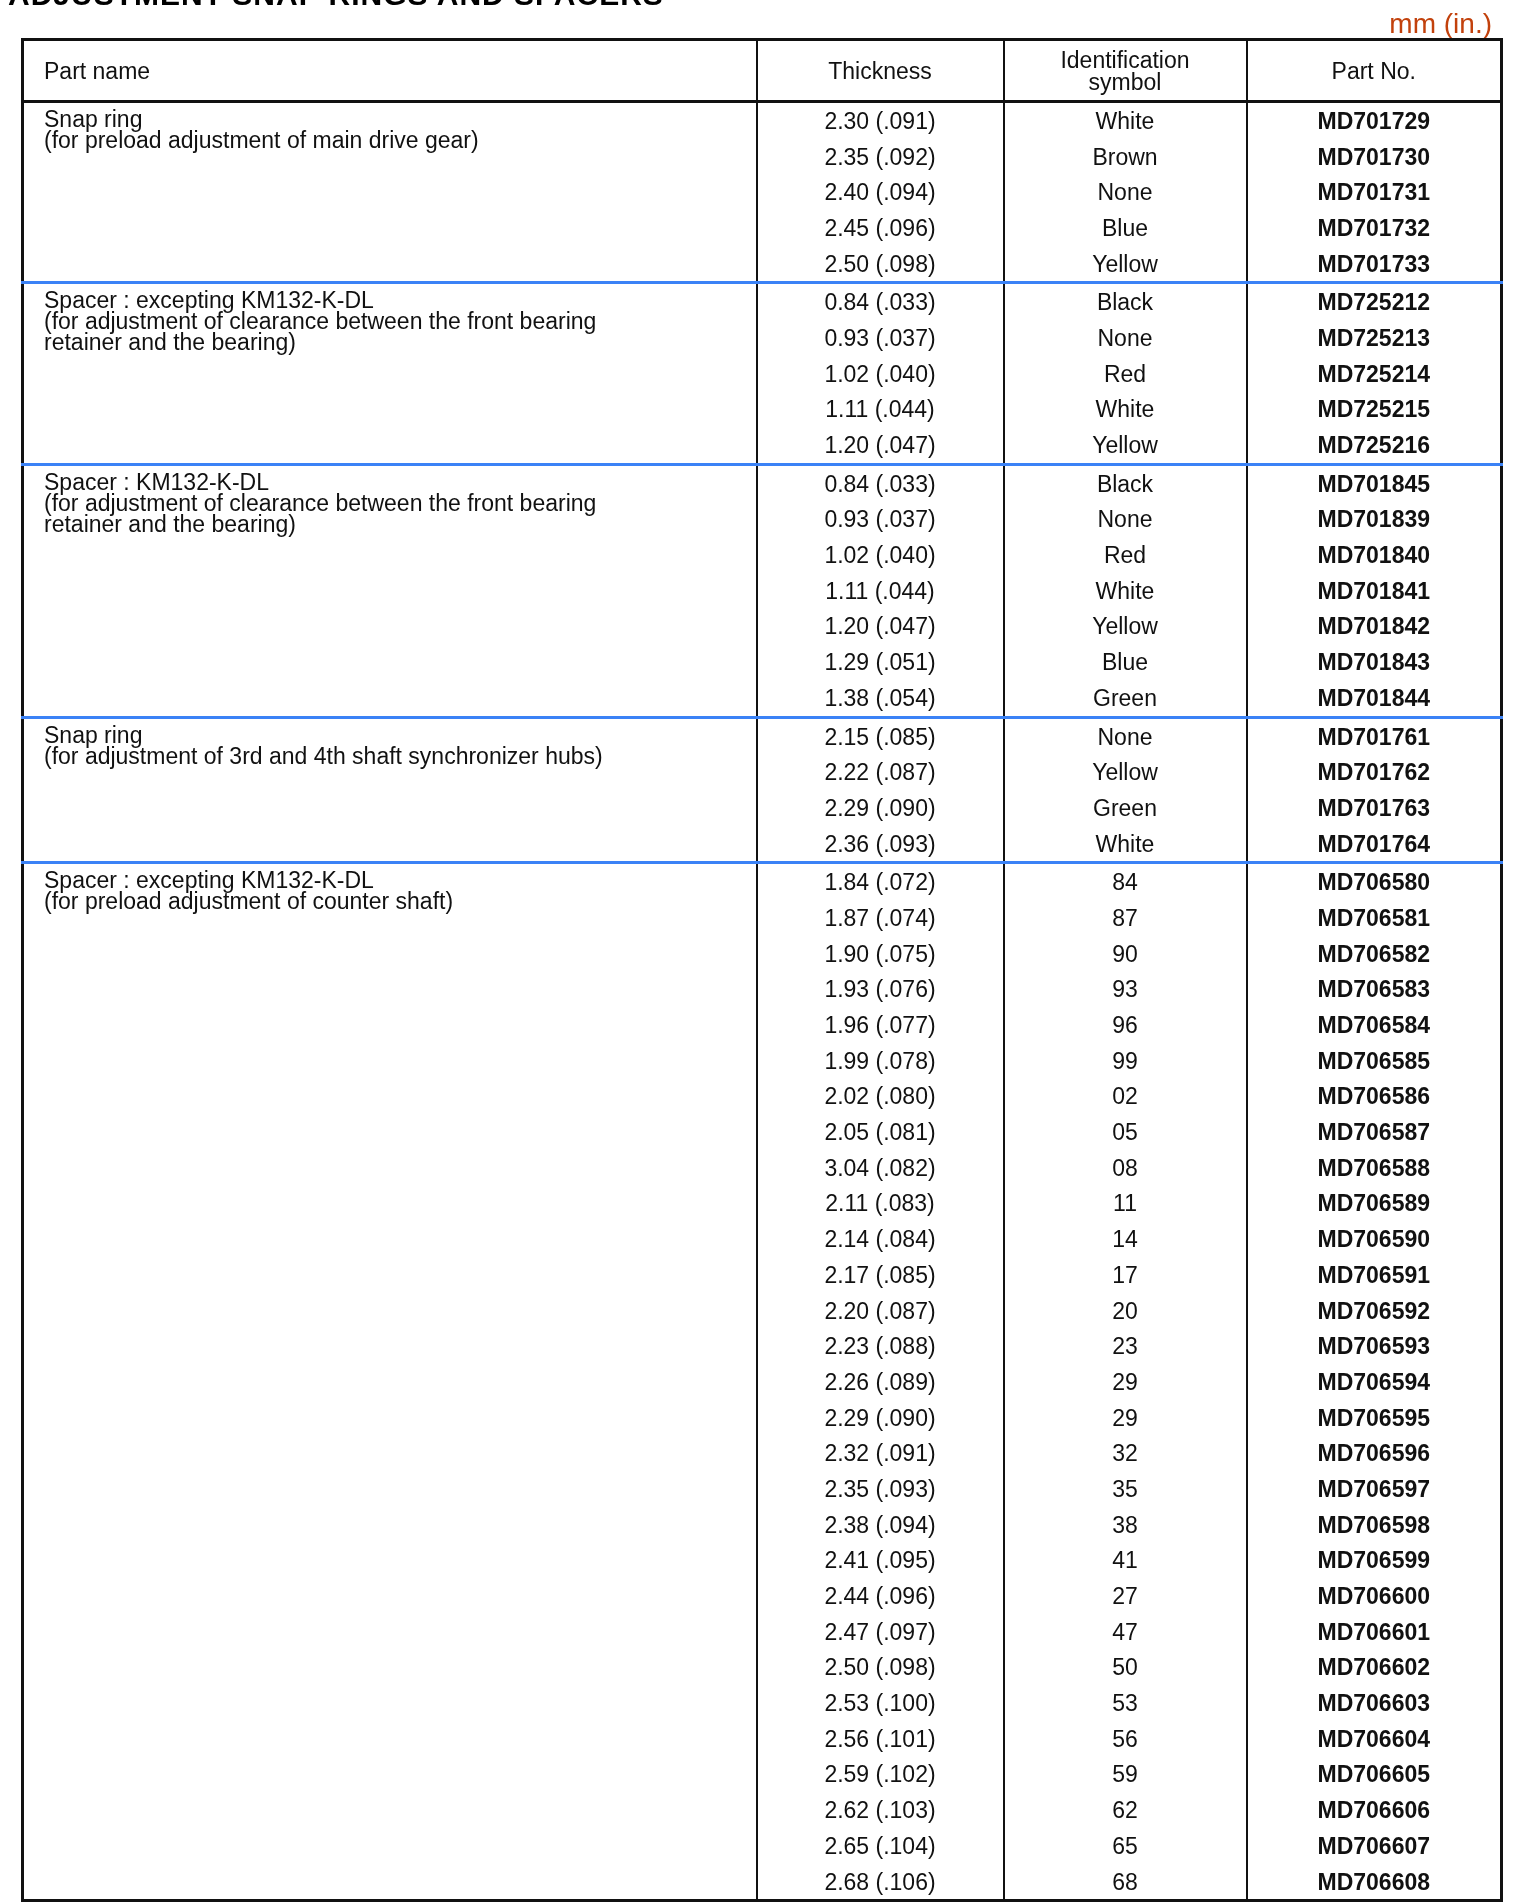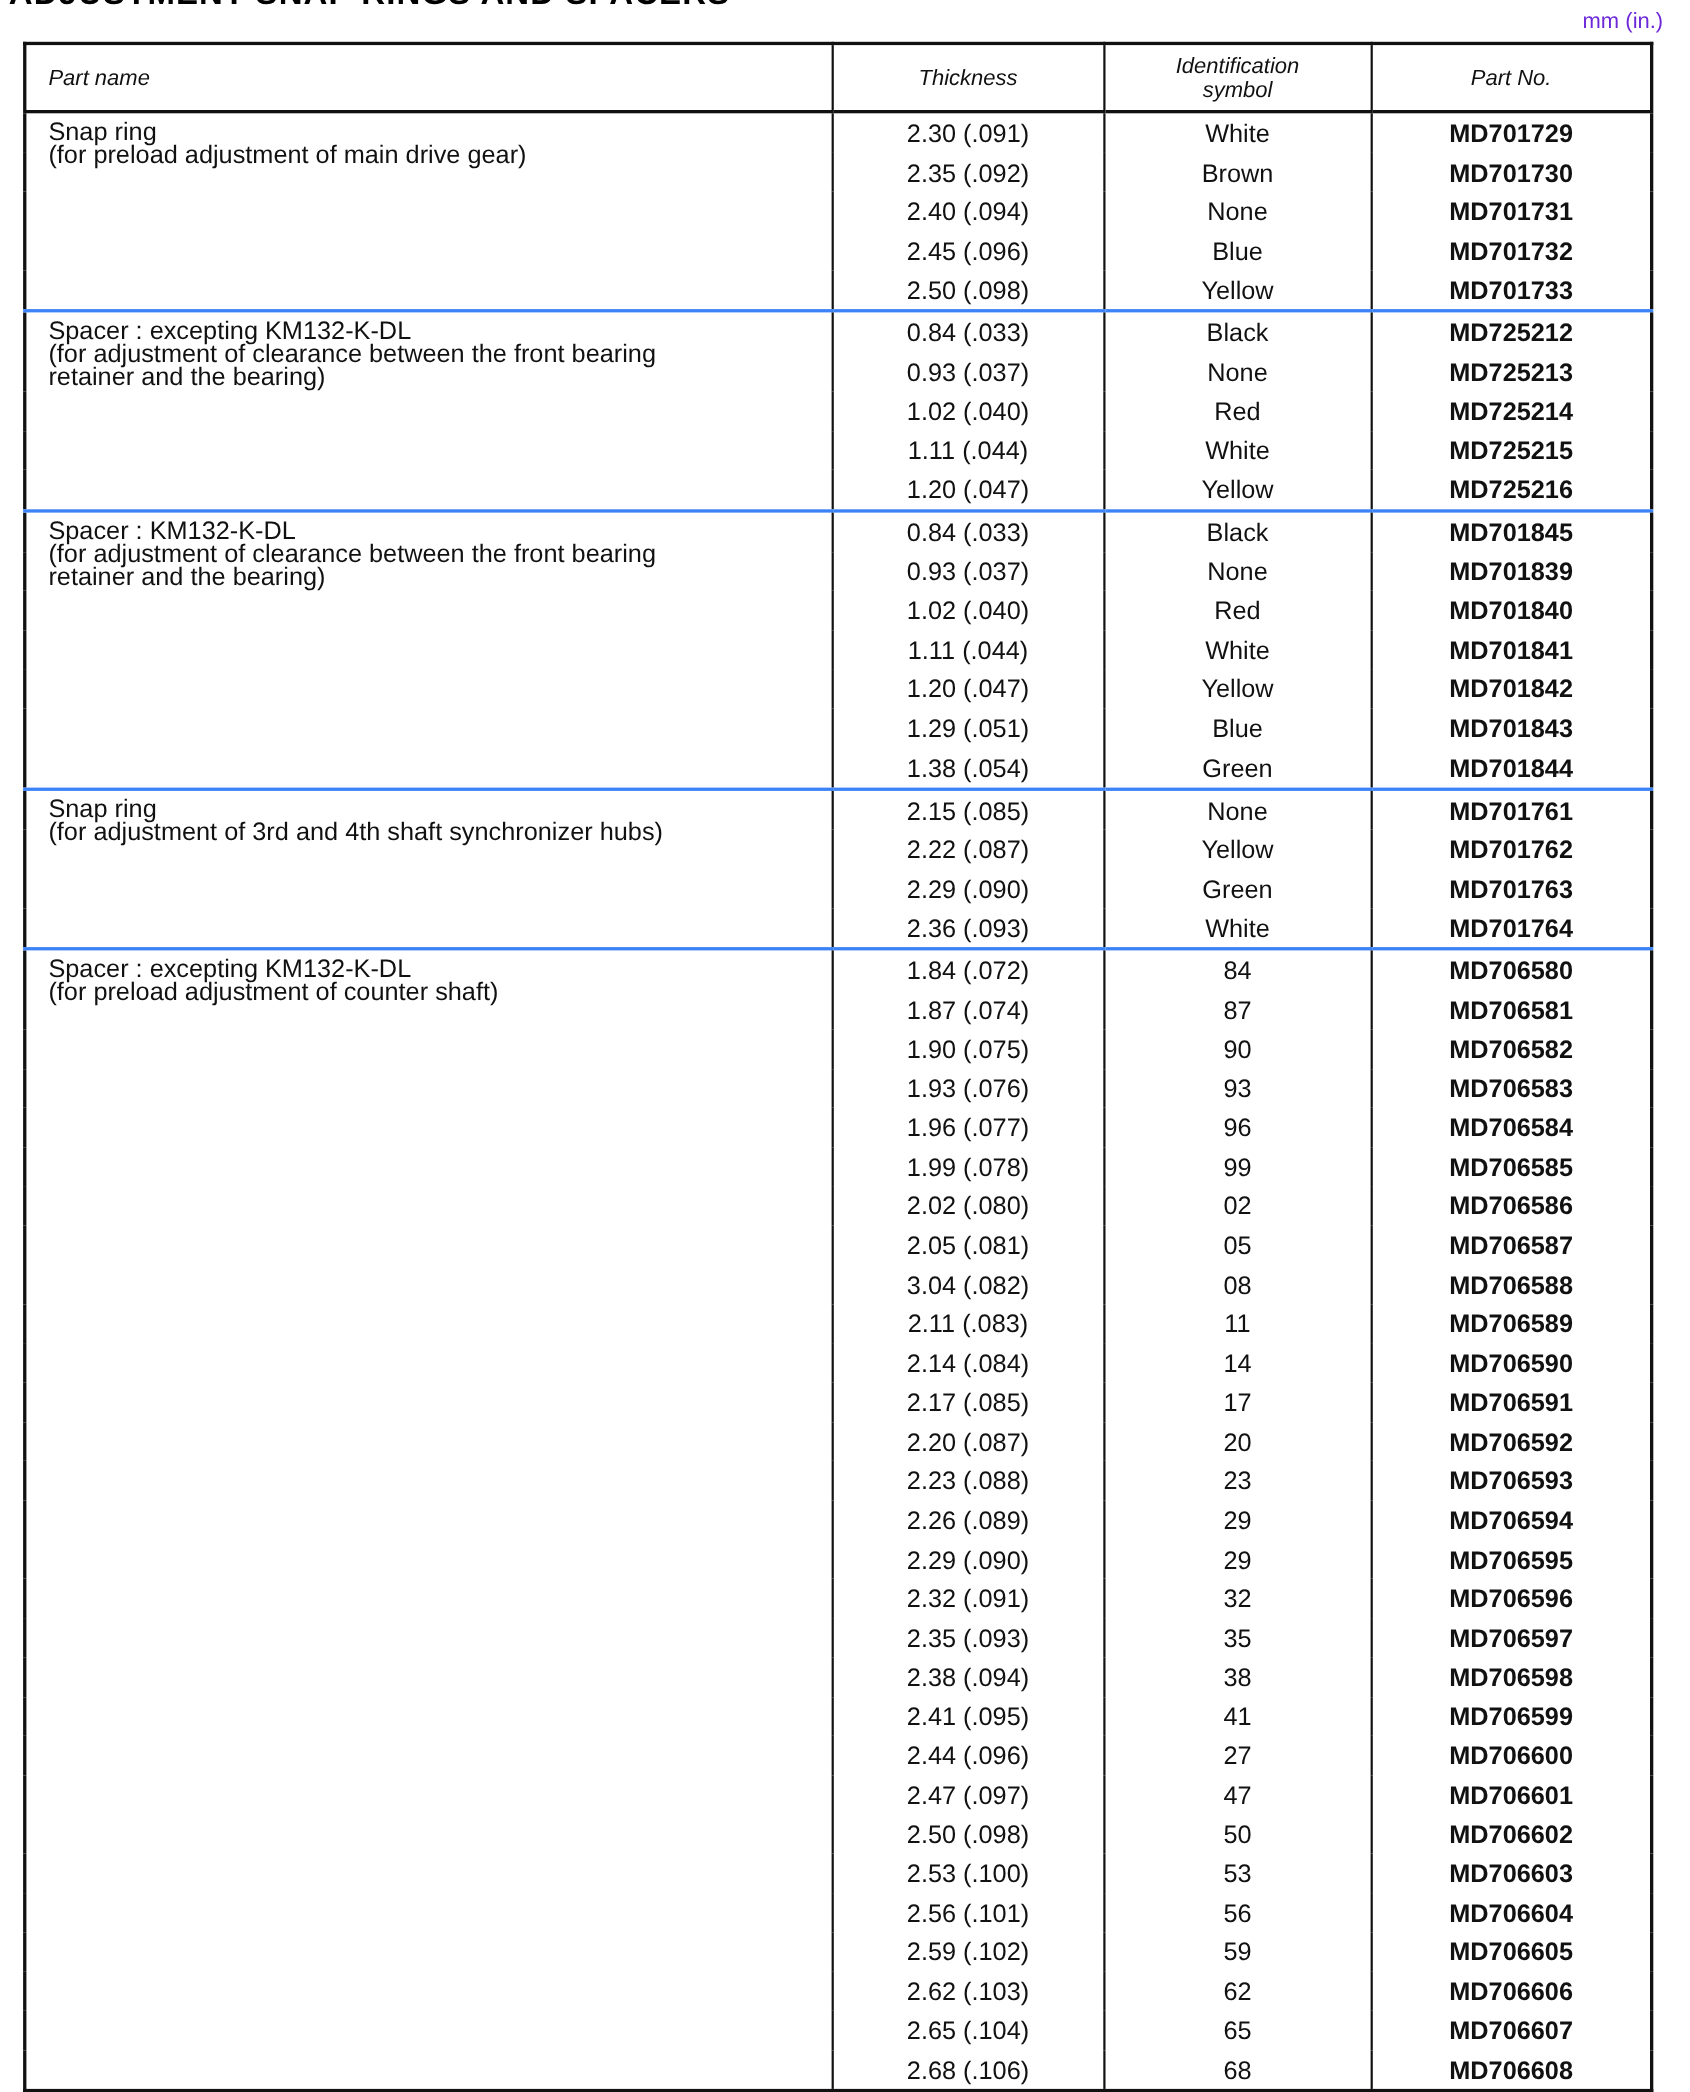--- a/index.html
+++ b/index.html
@@ -29,43 +29,42 @@
       top: -22px;
       font-family: "Liberation Sans", "DejaVu Sans", sans-serif;
       font-weight: 900;
       font-size: 30px;
       letter-spacing: 1px;
       white-space: nowrap;
       color: #000;
     }
     .units {
       position: absolute;
-      right: 24px;
+      right: 44px;
       top: 8px;
-      font-size: 20px;
-      color: #6d28d9;
+      font-size: 28px;
+      color: #c2410c;
     }
     table.parts {
       position: absolute;
       left: 21px;
       top: 38px;
       width: 1479px;
       border-collapse: collapse;
       border: 3px solid #111;
       table-layout: fixed;
     }
     table.parts th {
       font-weight: normal;
-      font-size: 20px;
+      font-size: 23px;
       height: 59px;
       border-right: 2px solid #111;
       border-bottom: 3px solid #111;
       padding: 0;
       line-height: 22px;
-      font-style: italic;
     }
     table.parts th.c-name {
       text-align: left;
       padding-left: 20px;
     }
     table.parts th:last-child { border-right: none; }
     table.parts td {
       font-size: 23px;
       height: 35.7px;
       padding: 0;

